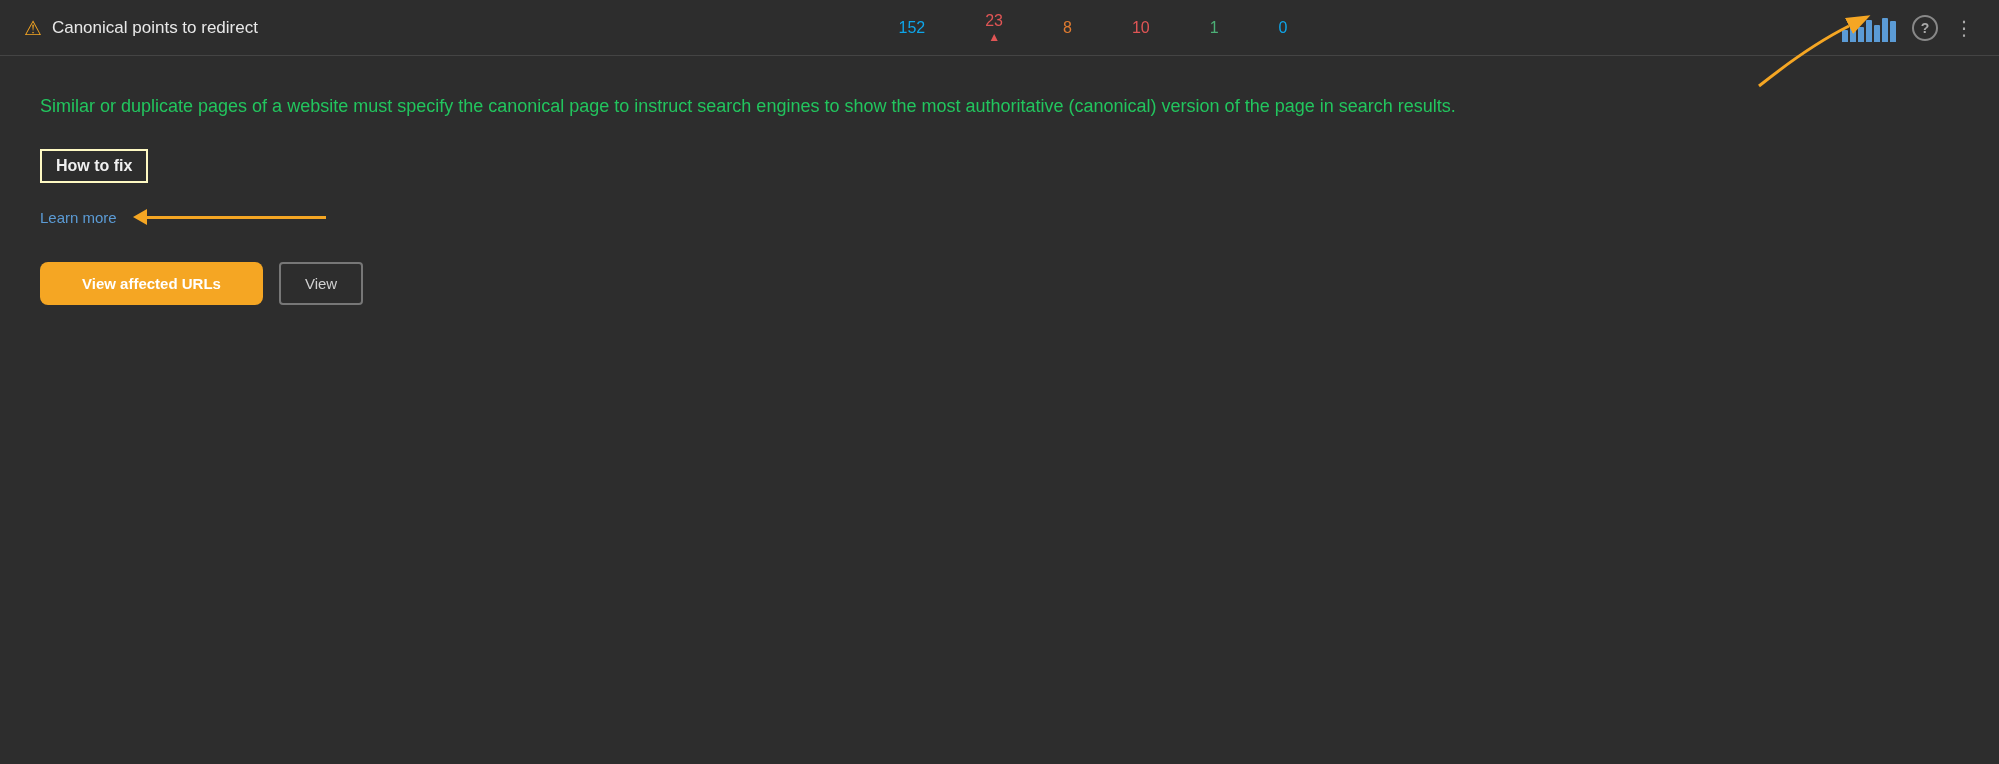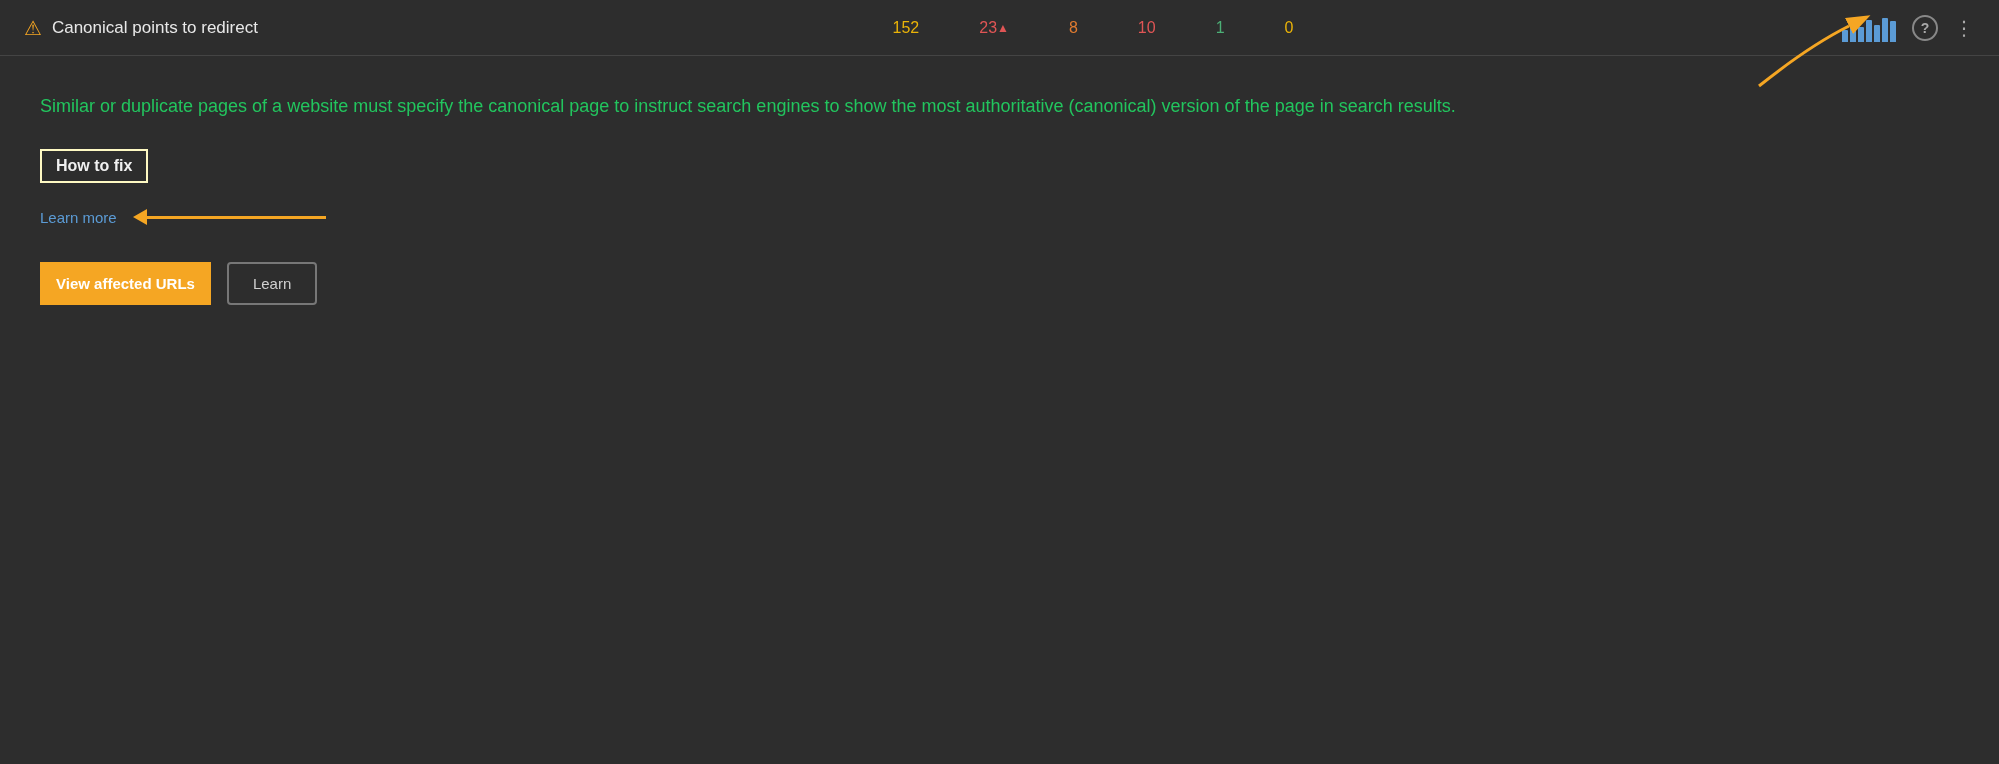--- a/index.html
+++ b/index.html
@@ -44,38 +44,39 @@
     .header-stats {
       display: flex;
       align-items: center;
       gap: 60px;
       flex: 1;
       justify-content: center;
       font-size: 16px;
     }
 
     .stat-value {
-      color: #eab308;
+      color: #0ea5e9;
     }
 
     .stat-value.red {
       color: #e05555;
     }
 
     .stat-value.orange {
       color: #e07b30;
     }
 
     .stat-value.green {
       color: #4caf76;
     }
 
     .stat-with-arrow {
       display: flex;
       align-items: center;
+      flex-direction: column;
     }
 
     .arrow-up {
       color: #e05555;
       font-size: 12px;
     }
 
     .header-actions {
       display: flex;
       align-items: center;
@@ -192,24 +193,24 @@
       display: flex;
       gap: 16px;
       align-items: center;
       margin-top: 10px;
     }
 
     .btn-view {
       background: #f5a623;
       color: #fff;
       border: none;
-      padding: 13px 16px;
+      padding: 13px 42px;
       font-size: 15px;
       font-weight: 600;
-      border-radius: 0;
+      border-radius: 8px;
       cursor: pointer;
     }
 
     .btn-close {
       background: transparent;
       color: #d0d0d0;
       border: 2px solid #777;
       padding: 11px 24px;
       font-size: 15px;
       font-weight: 500;
@@ -288,15 +289,15 @@
   <div class="learn-more-row">
     <a class="learn-more-link" href="#">Learn more</a>
     <div class="arrow-annotation-line">
       <div class="arrow-head-left"></div>
       <div class="arrow-line"></div>
     </div>
   </div>
 
   <div class="button-row">
     <button class="btn-view">View affected URLs</button>
-    <button class="btn-close">Learn</button>
+    <button class="btn-close">View</button>
   </div>
 </div>
 
 </body></html>

